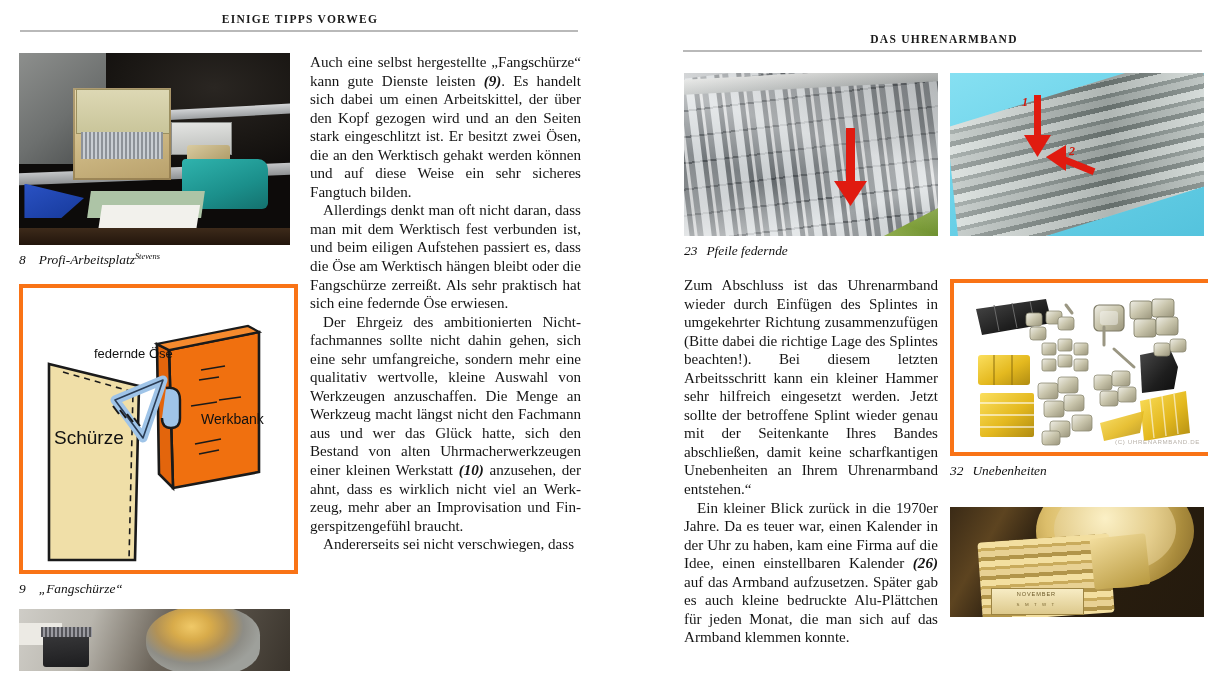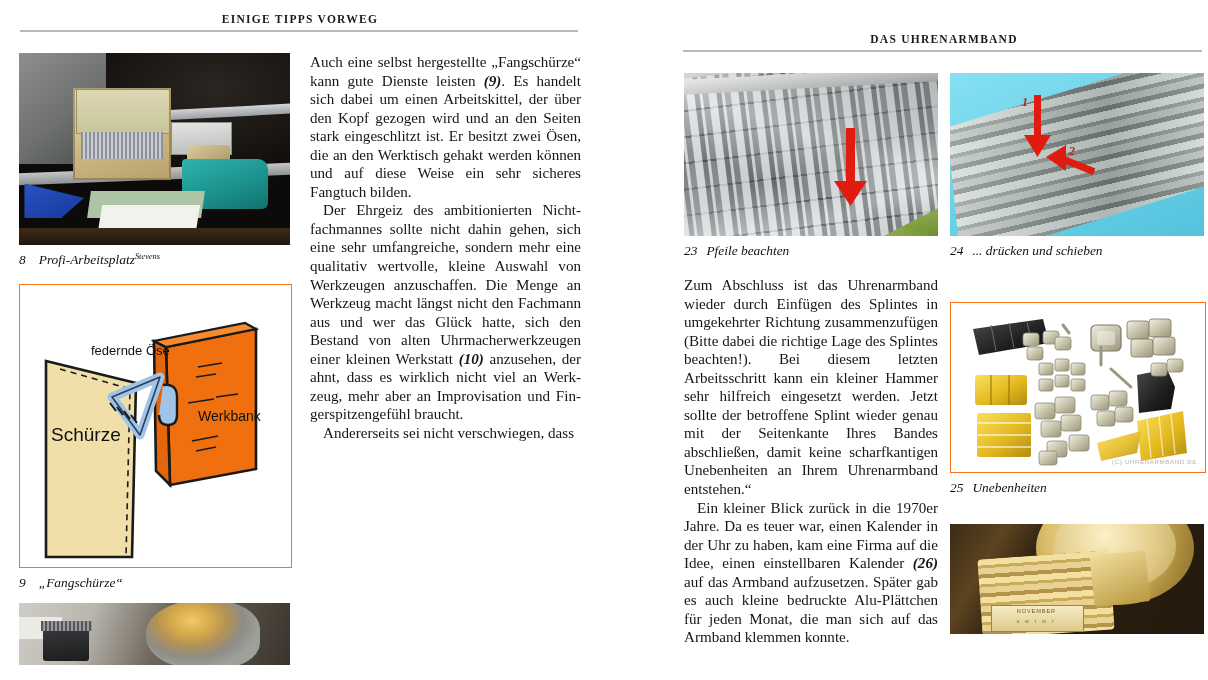--- a/index.html
+++ b/index.html
@@ -75,21 +75,21 @@
   .bodytext i { font-style: italic; font-weight: bold; }
 
   
   .figure { position: relative; }
   .figbox {
     position: relative;
     overflow: hidden;
     background: #dcdcdc;
   }
   .figbox.framed {
-    border: 1px solid #f97316;
+    border: 4px solid #f97316;
     background: #fbfbfb;
   }
   .caption {
     font-family: "Liberation Serif", serif;
     font-size: 13.4px;
     font-style: italic;
     color: #101010;
     margin-top: 7px;
     white-space: nowrap;
   }
@@ -407,20 +407,21 @@
             <div class="toolhead"></div>
             <div class="hair"></div>
           </div>
         </div>
 
       </div>
 
       <div class="col">
         <div class="bodytext">
           <p>Auch eine selbst hergestellte „Fangschür­ze“ kann gute Dienste leisten <i>(9)</i>. Es handelt sich dabei um einen Arbeitskittel, der über den Kopf gezogen wird und an den Seiten stark eingeschlitzt ist. Er besitzt zwei Ösen, die an den Werktisch gehakt werden kön­nen und auf diese Weise ein sehr sicheres Fangtuch bilden.</p>
+          <p>Allerdings denkt man oft nicht daran, dass man mit dem Werktisch fest verbunden ist, und beim eiligen Aufstehen passiert es, dass die Öse am Werktisch hängen bleibt oder die Fangschürze zerreißt. Als sehr praktisch hat sich eine federnde Öse erwiesen.</p>
           <p>Der Ehrgeiz des ambitionierten Nicht­fachmannes sollte nicht dahin gehen, sich eine sehr umfangreiche, sondern mehr eine qualitativ wertvolle, kleine Auswahl von Werkzeugen anzuschaffen. Die Menge an Werkzeug macht längst nicht den Fach­mann aus und wer das Glück hatte, sich den Bestand von alten Uhrmacherwerkzeugen einer kleinen Werkstatt <i>(10)</i> anzusehen, der ahnt, dass es wirklich nicht viel an Werk­zeug, mehr aber an Improvisation und Fin­gerspitzengefühl braucht.</p>
           <p>Andererseits sei nicht verschwiegen, dass</p>
         </div>
       </div>
 
     </div>
   </div>
 
   <div class="page page-right">
 
@@ -439,21 +440,21 @@
             <div class="grass"></div>
             <div class="sheen"></div>
             <svg viewBox="0 0 254 163" style="position:absolute;inset:0;width:100%;height:100%">
               <g>
                 <rect x="162" y="55" width="9" height="60" fill="#e01b10"></rect>
                 <polygon points="150,108 183,108 166.5,133" fill="#e01b10"></polygon>
               </g>
             </svg>
           </div>
           <div class="caption">
-            <span class="num">23</span><span>Pfeile beachten</span>
+            <span class="num">23</span><span>Pfeile federnde</span>
           </div>
         </div>
 
         <div class="bodytext" style="margin-top:17px">
           <p>Zum Abschluss ist das Uhrenarmband wieder durch Einfügen des Splintes in um­gekehrter Richtung zusammenzufügen (Bit­te dabei die richtige Lage des Splintes be­achten!). Bei diesem letzten Arbeitsschritt kann ein kleiner Hammer sehr hilfreich eingesetzt werden. Jetzt sollte der betroffe­ne Splint wieder genau mit der Seitenkan­te Ihres Bandes abschließen, damit keine scharfkantigen Unebenheiten an Ihrem Uh­renarmband entstehen.“</p>
           <p>Ein kleiner Blick zurück in die 1970er Jahre. Da es teuer war, einen Kalender in der Uhr zu haben, kam eine Firma auf die Idee, einen einstellbaren Kalender <i>(26)</i> auf das Armband aufzusetzen. Später gab es auch kleine bedruckte Alu-Plättchen für je­den Monat, die man sich auf das Armband klemmen konnte.</p>
 
         </div>
       </div>
 
@@ -469,23 +470,20 @@
                 <rect x="84" y="22" width="7" height="48" fill="#e01b10"></rect>
                 <polygon points="74,62 101,62 87.5,84" fill="#e01b10"></polygon>
               </g>
               <g>
                 <rect x="112" y="82" width="36" height="7" transform="rotate(22 112 82)" fill="#e01b10"></rect>
                 <polygon points="116,72 116,98 96,84" fill="#e01b10"></polygon>
               </g>
             </svg>
             <div class="arrow-lbl" style="left:72px;top:22px">1</div>
             <div class="arrow-lbl" style="left:119px;top:71px">2</div>
-          </div>
-          <div class="caption">
-            <span class="num">24</span><span>... drücken und schieben</span>
           </div>
         </div>
 
         <div class="figure" style="margin-top:43px">
           <div class="figbox framed fig25">
             <div class="paperbg"></div>
             <svg viewBox="0 0 254 169" style="position:absolute;inset:0;width:100%;height:100%">
               <defs>
                 <linearGradient id="gsteel" x1="0" y1="0" x2="1" y2="1">
                   <stop offset="0%" stop-color="#efeee6"></stop>
@@ -598,21 +596,21 @@
               </g>
 
               <g fill="url(#gsteel)" stroke="#8d8a74" stroke-width=".8">
                 <rect x="200" y="60" width="16" height="13" rx="3"></rect>
                 <rect x="216" y="56" width="16" height="13" rx="3"></rect>
               </g>
             </svg>
             <div class="watermark">(C) UHRENARMBAND.DE</div>
           </div>
           <div class="caption">
-            <span class="num">25</span><span>Unebenheiten</span>
+            <span class="num">32</span><span>Unebenheiten</span>
           </div>
         </div>
 
         <div class="figure" style="margin-top:28px">
           <div class="figbox fig26">
             <div class="bg"></div>
             <div class="case"></div>
             <div class="dial"></div>
             <div class="bracelet"></div>
             <div class="clasp"></div>

